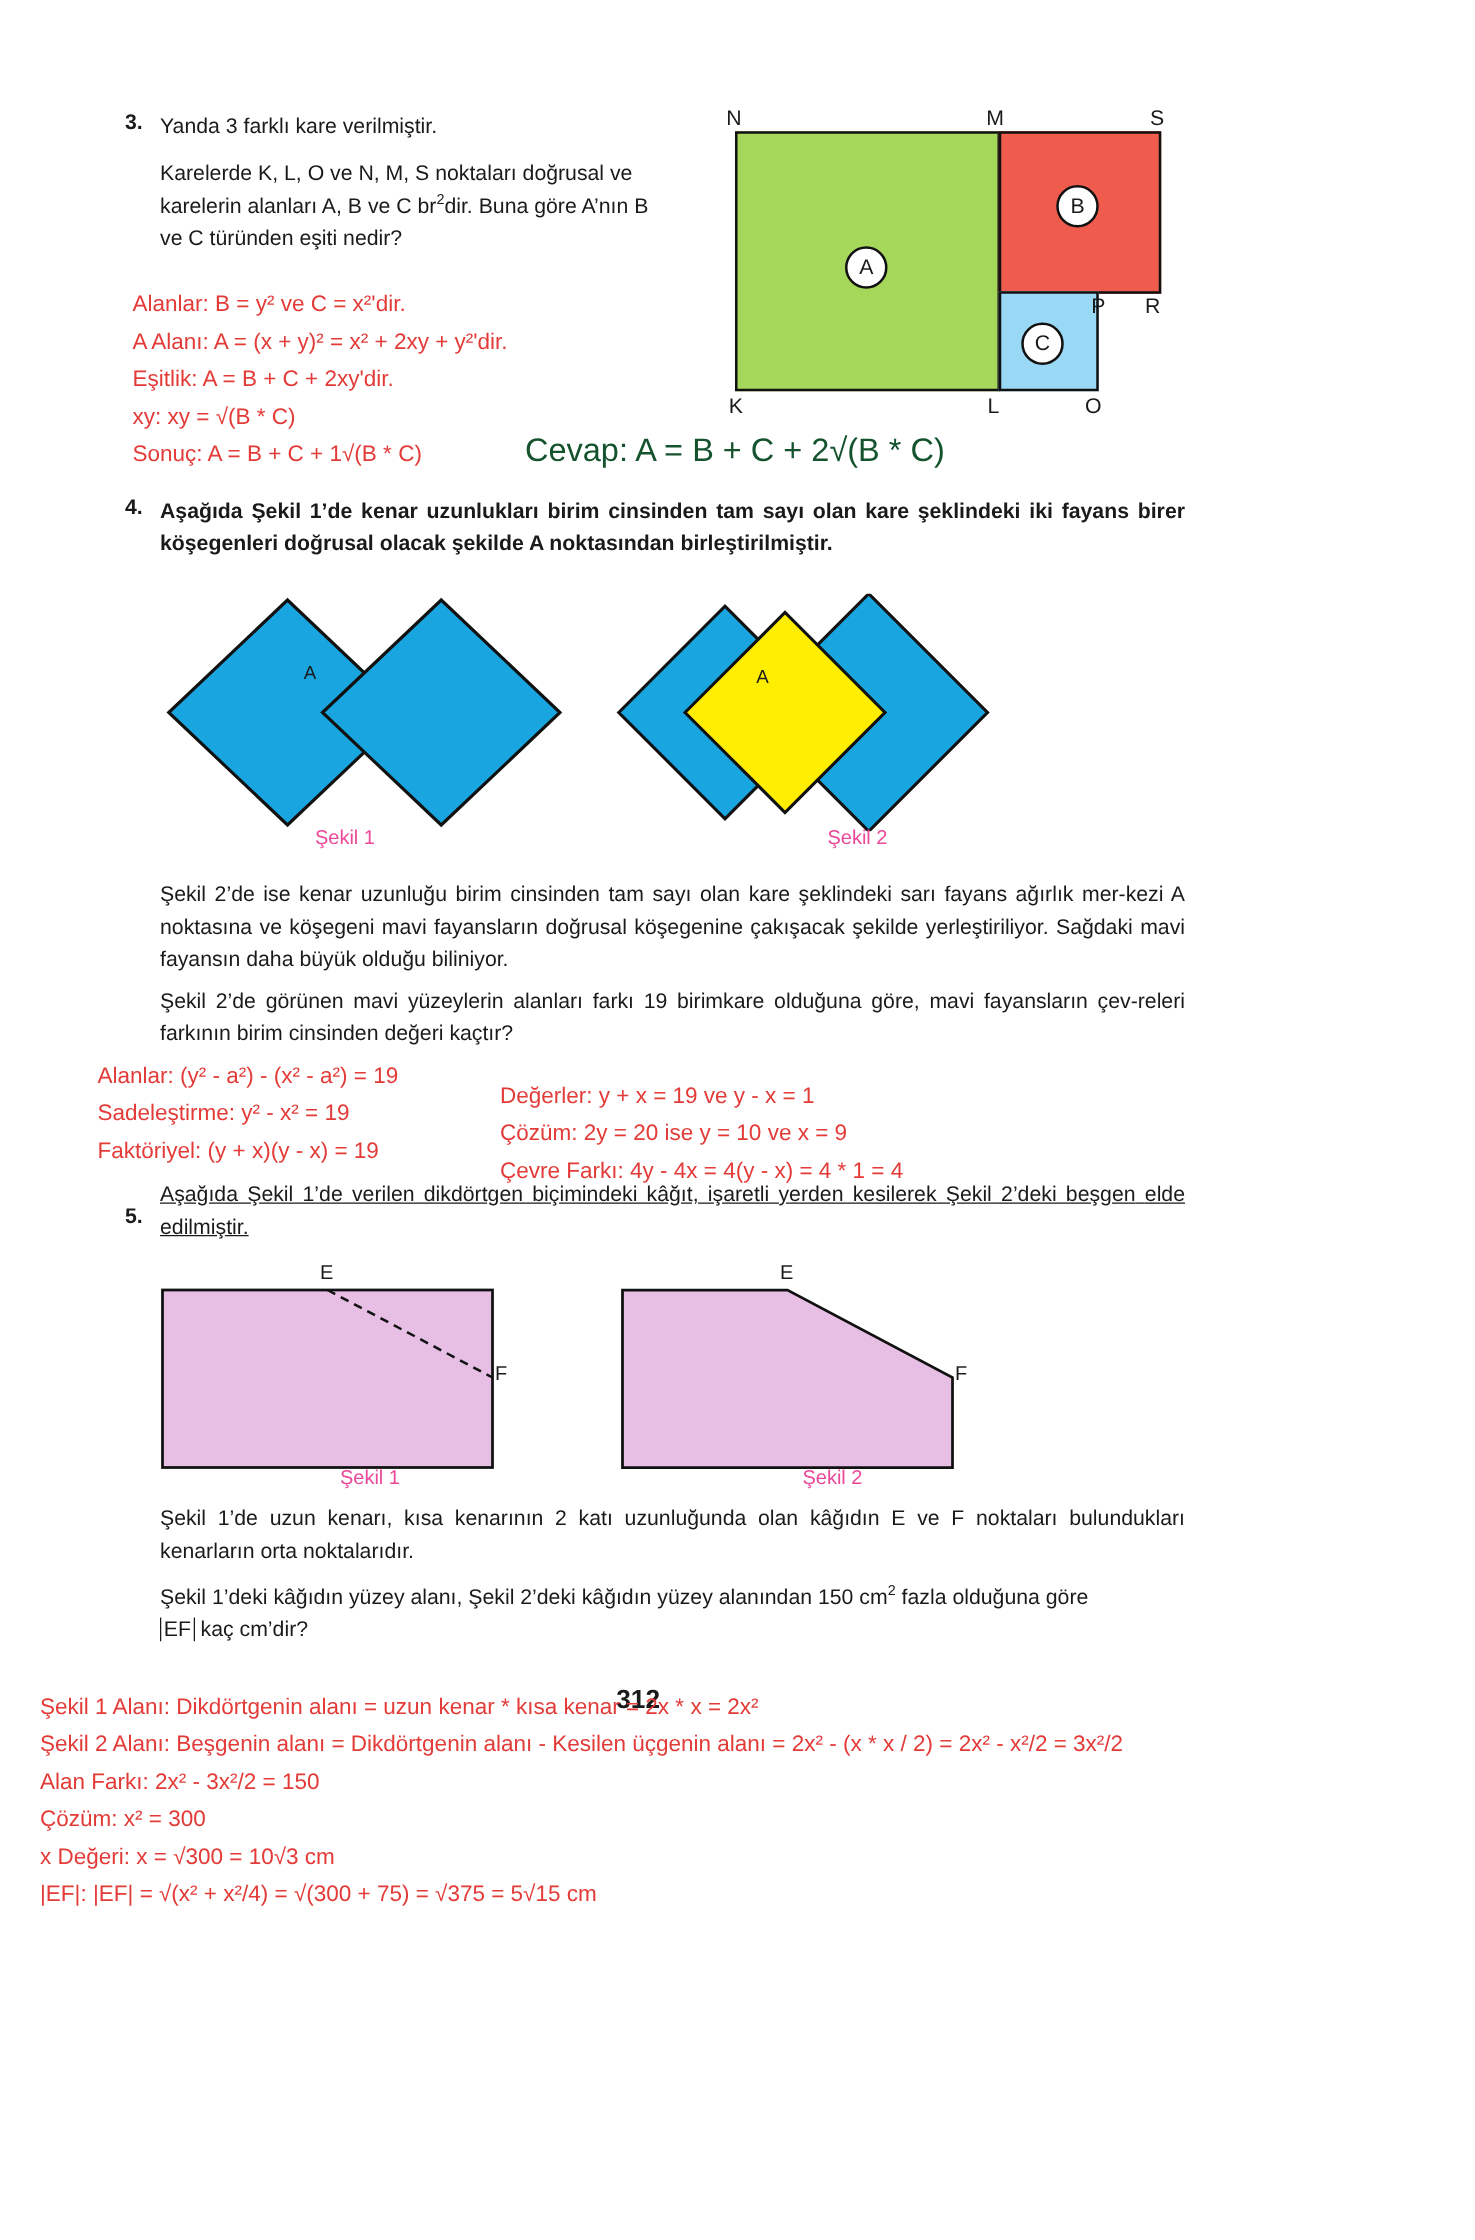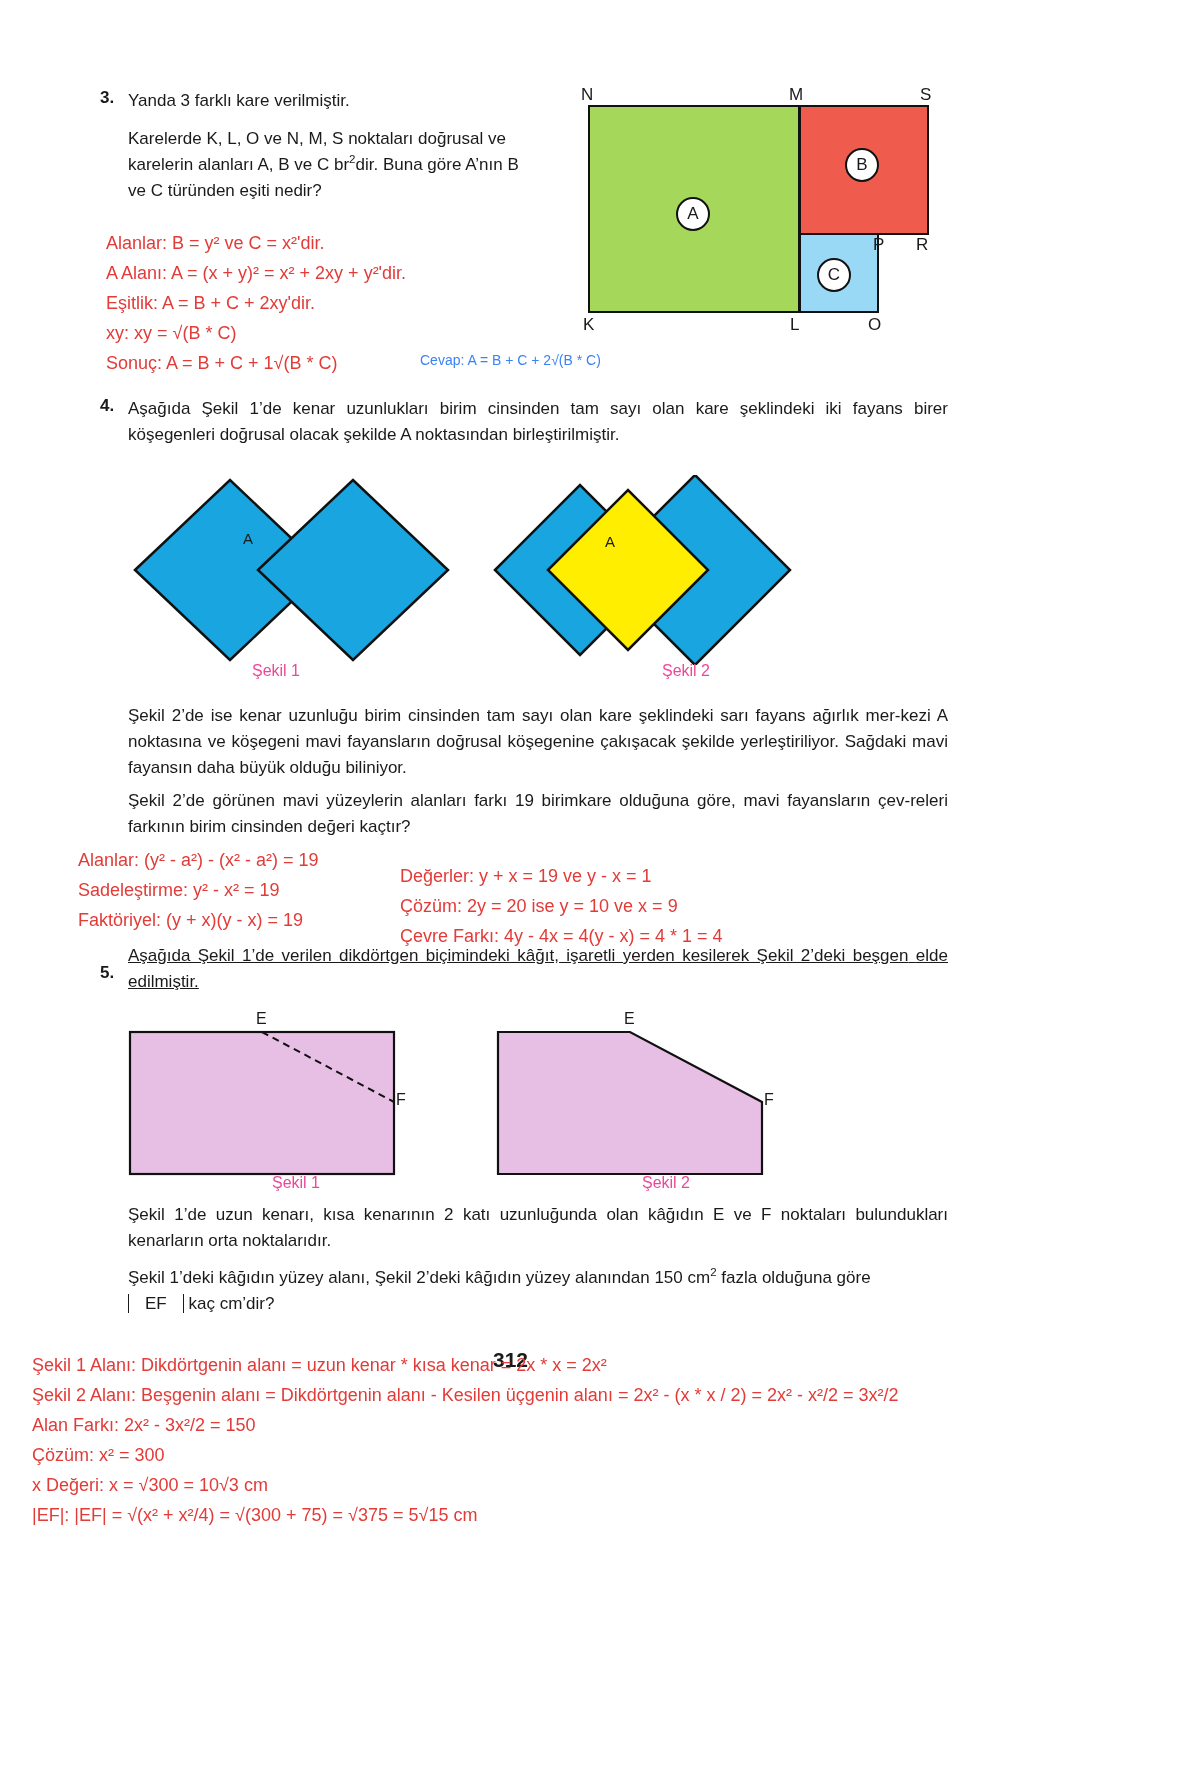--- a/index.html
+++ b/index.html
@@ -31,22 +31,22 @@
   }
   .body-text {
     position: absolute;
     font-size: 17px;
     line-height: 26px;
     color: #1a1a1a;
     text-align: justify;
   }
   .red {
     position: absolute;
-    color: #3b82f6;
-    font-size: 14px;
+    color: #14532d;
+    font-size: 26px;
     line-height: 29px;
     white-space: nowrap;
   }
   .red-blk {
     position: absolute;
     color: #e23b38;
     font-size: 18px;
     line-height: 30px;
   }
   .red-blk div { white-space: nowrap; }
@@ -144,21 +144,21 @@
     <div class="pt-label" style="left:583px; top:315px;">K</div>
     <div class="pt-label" style="left:790px; top:315px;">L</div>
     <div class="pt-label" style="left:868px; top:315px;">O</div>
 
     <div class="pt-label" style="left:873px; top:235px;">P</div>
     <div class="pt-label" style="left:916px; top:235px;">R</div>
   </div>
 
   <div class="qnum" style="left:100px; top:396px;">4.</div>
 
-  <div class="body-text" style="left:128px; top:396px; width:820px;">
+  <div class="body-text" style="left:128px; top:396px; width:820px;font-weight:bold;">
     <span>Aşağıda Şekil 1’de kenar uzunlukları birim cinsinden tam sayı olan kare şeklindeki iki fayans birer</span>
     <span>köşegenleri doğrusal olacak şekilde A noktasından birleştirilmiştir.</span>
   </div>
 
   <svg width="340" height="190" style="position:absolute; left:125px; top:475px;">
     <polygon points="10,95 105,5 200,95 105,185" fill="#18a5e0" stroke="#111111" stroke-width="2.5"></polygon>
     <polygon points="133,95 228,5 323,95 228,185" fill="#18a5e0" stroke="#111111" stroke-width="2.5"></polygon>
   </svg>
   <div class="pt-label" style="left:243px; top:530px; font-size:15px;">A</div>
   <div class="caption" style="left:180px; top:662px; width:120px;">Şekil 1</div>
@@ -207,21 +207,21 @@
   </svg>
   <div class="pt-label" style="left:624px; top:1010px; font-size:16px;">E</div>
   <div class="pt-label" style="left:764px; top:1091px; font-size:16px;">F</div>
   <div class="caption" style="left:570px; top:1174px; width:120px;">Şekil 2</div>
 
   <div class="body-text" style="left:128px; top:1202px; width:820px;">Şekil 1’de uzun kenarı, kısa kenarının 2 katı uzunluğunda olan kâğıdın E ve F noktaları bulundukları kenarların orta noktalarıdır.</div>
 
   <div class="body-text" style="left:128px; top:1265px; width:820px;">
     <span>Şekil 1’deki kâğıdın yüzey alanı, Şekil 2’deki kâğıdın yüzey alanından 150 cm</span><sup>2</sup><span> fazla olduğuna göre</span>
     <br>
-    <span style="border-left:1.5px solid #1a1a1a; border-right:1.5px solid #1a1a1a; padding:0 16px;">EF</span><span> kaç cm’dir?</span>
+    <span style="border-left:1.5px solid #1a1a1a; border-right:1.5px solid #1a1a1a; padding:0 2px;">EF</span><span> kaç cm’dir?</span>
   </div>
 
   <div class="page-number" style="left:493px; top:1348px;">312</div>
 
   <div class="red-blk" style="left:32px; top:1350px; font-size:18px; line-height:30px;">
     <div>Şekil 1 Alanı: Dikdörtgenin alanı = uzun kenar * kısa kenar = 2x * x = 2x²</div>
     <div>Şekil 2 Alanı: Beşgenin alanı = Dikdörtgenin alanı - Kesilen üçgenin alanı = 2x² - (x * x / 2) = 2x² - x²/2 = 3x²/2</div>
     <div>Alan Farkı: 2x² - 3x²/2 = 150</div>
     <div>Çözüm: x² = 300</div>
     <div>x Değeri: x = √300 = 10√3 cm</div>

